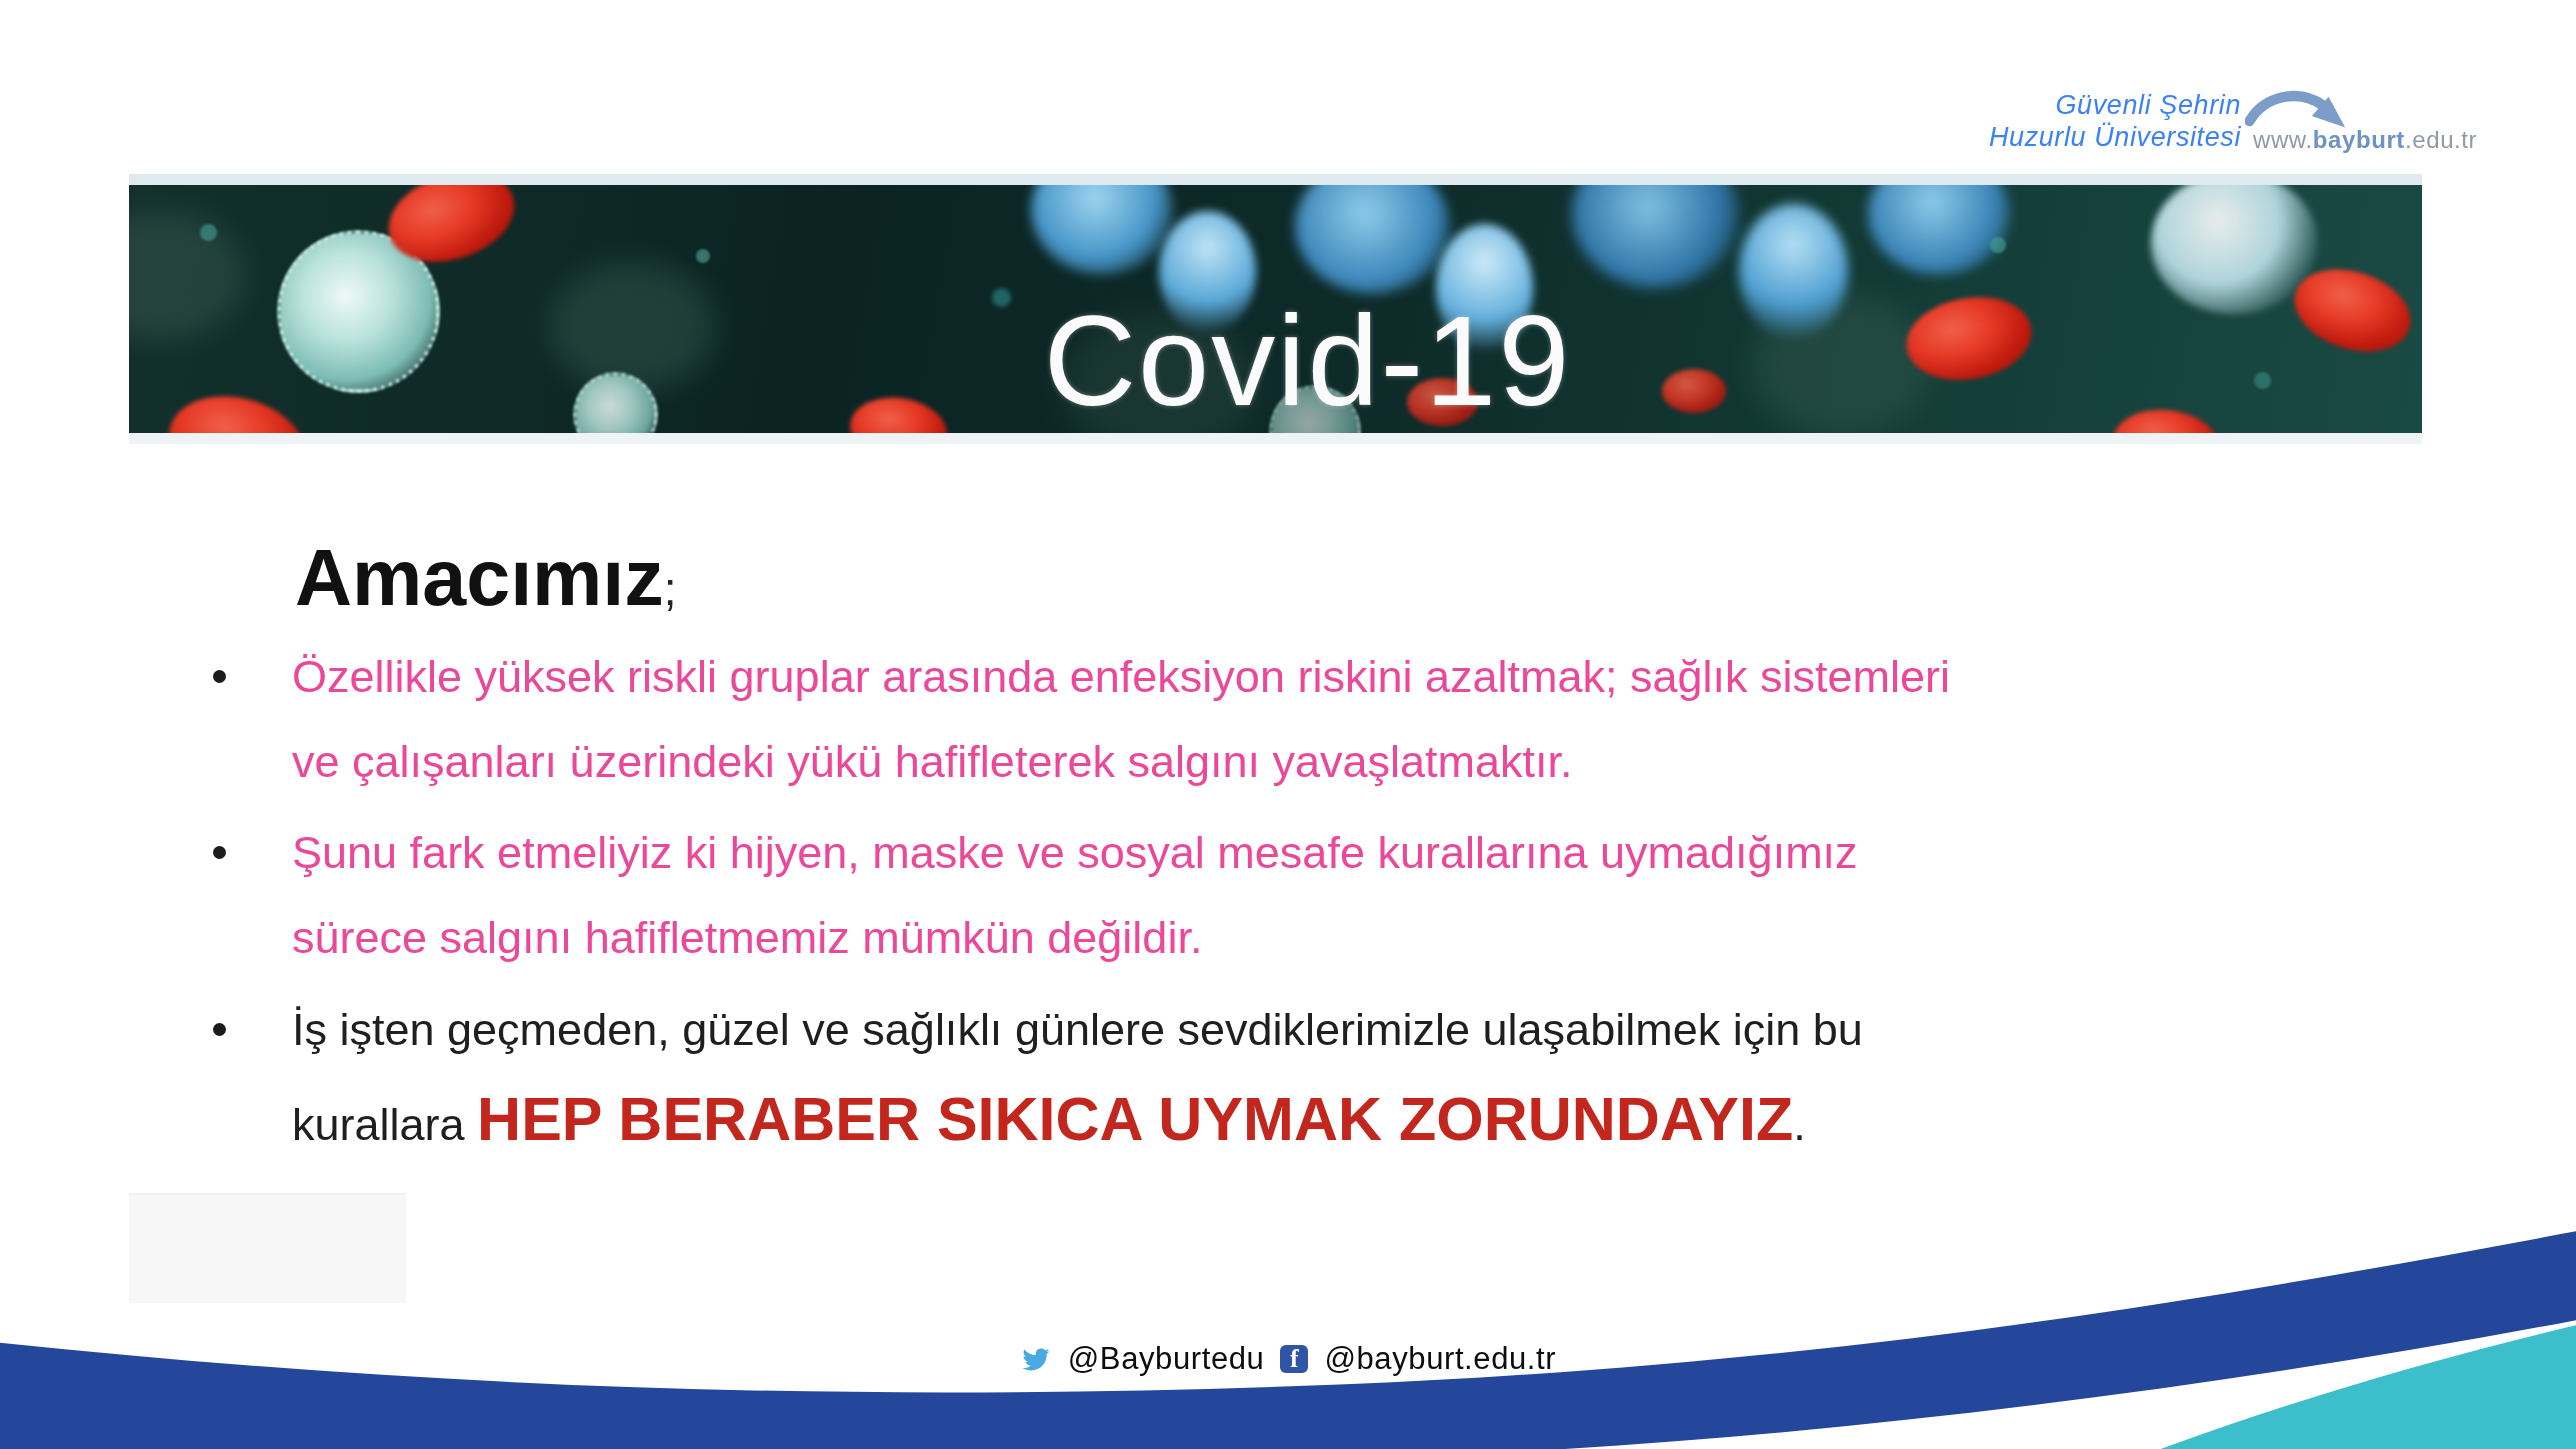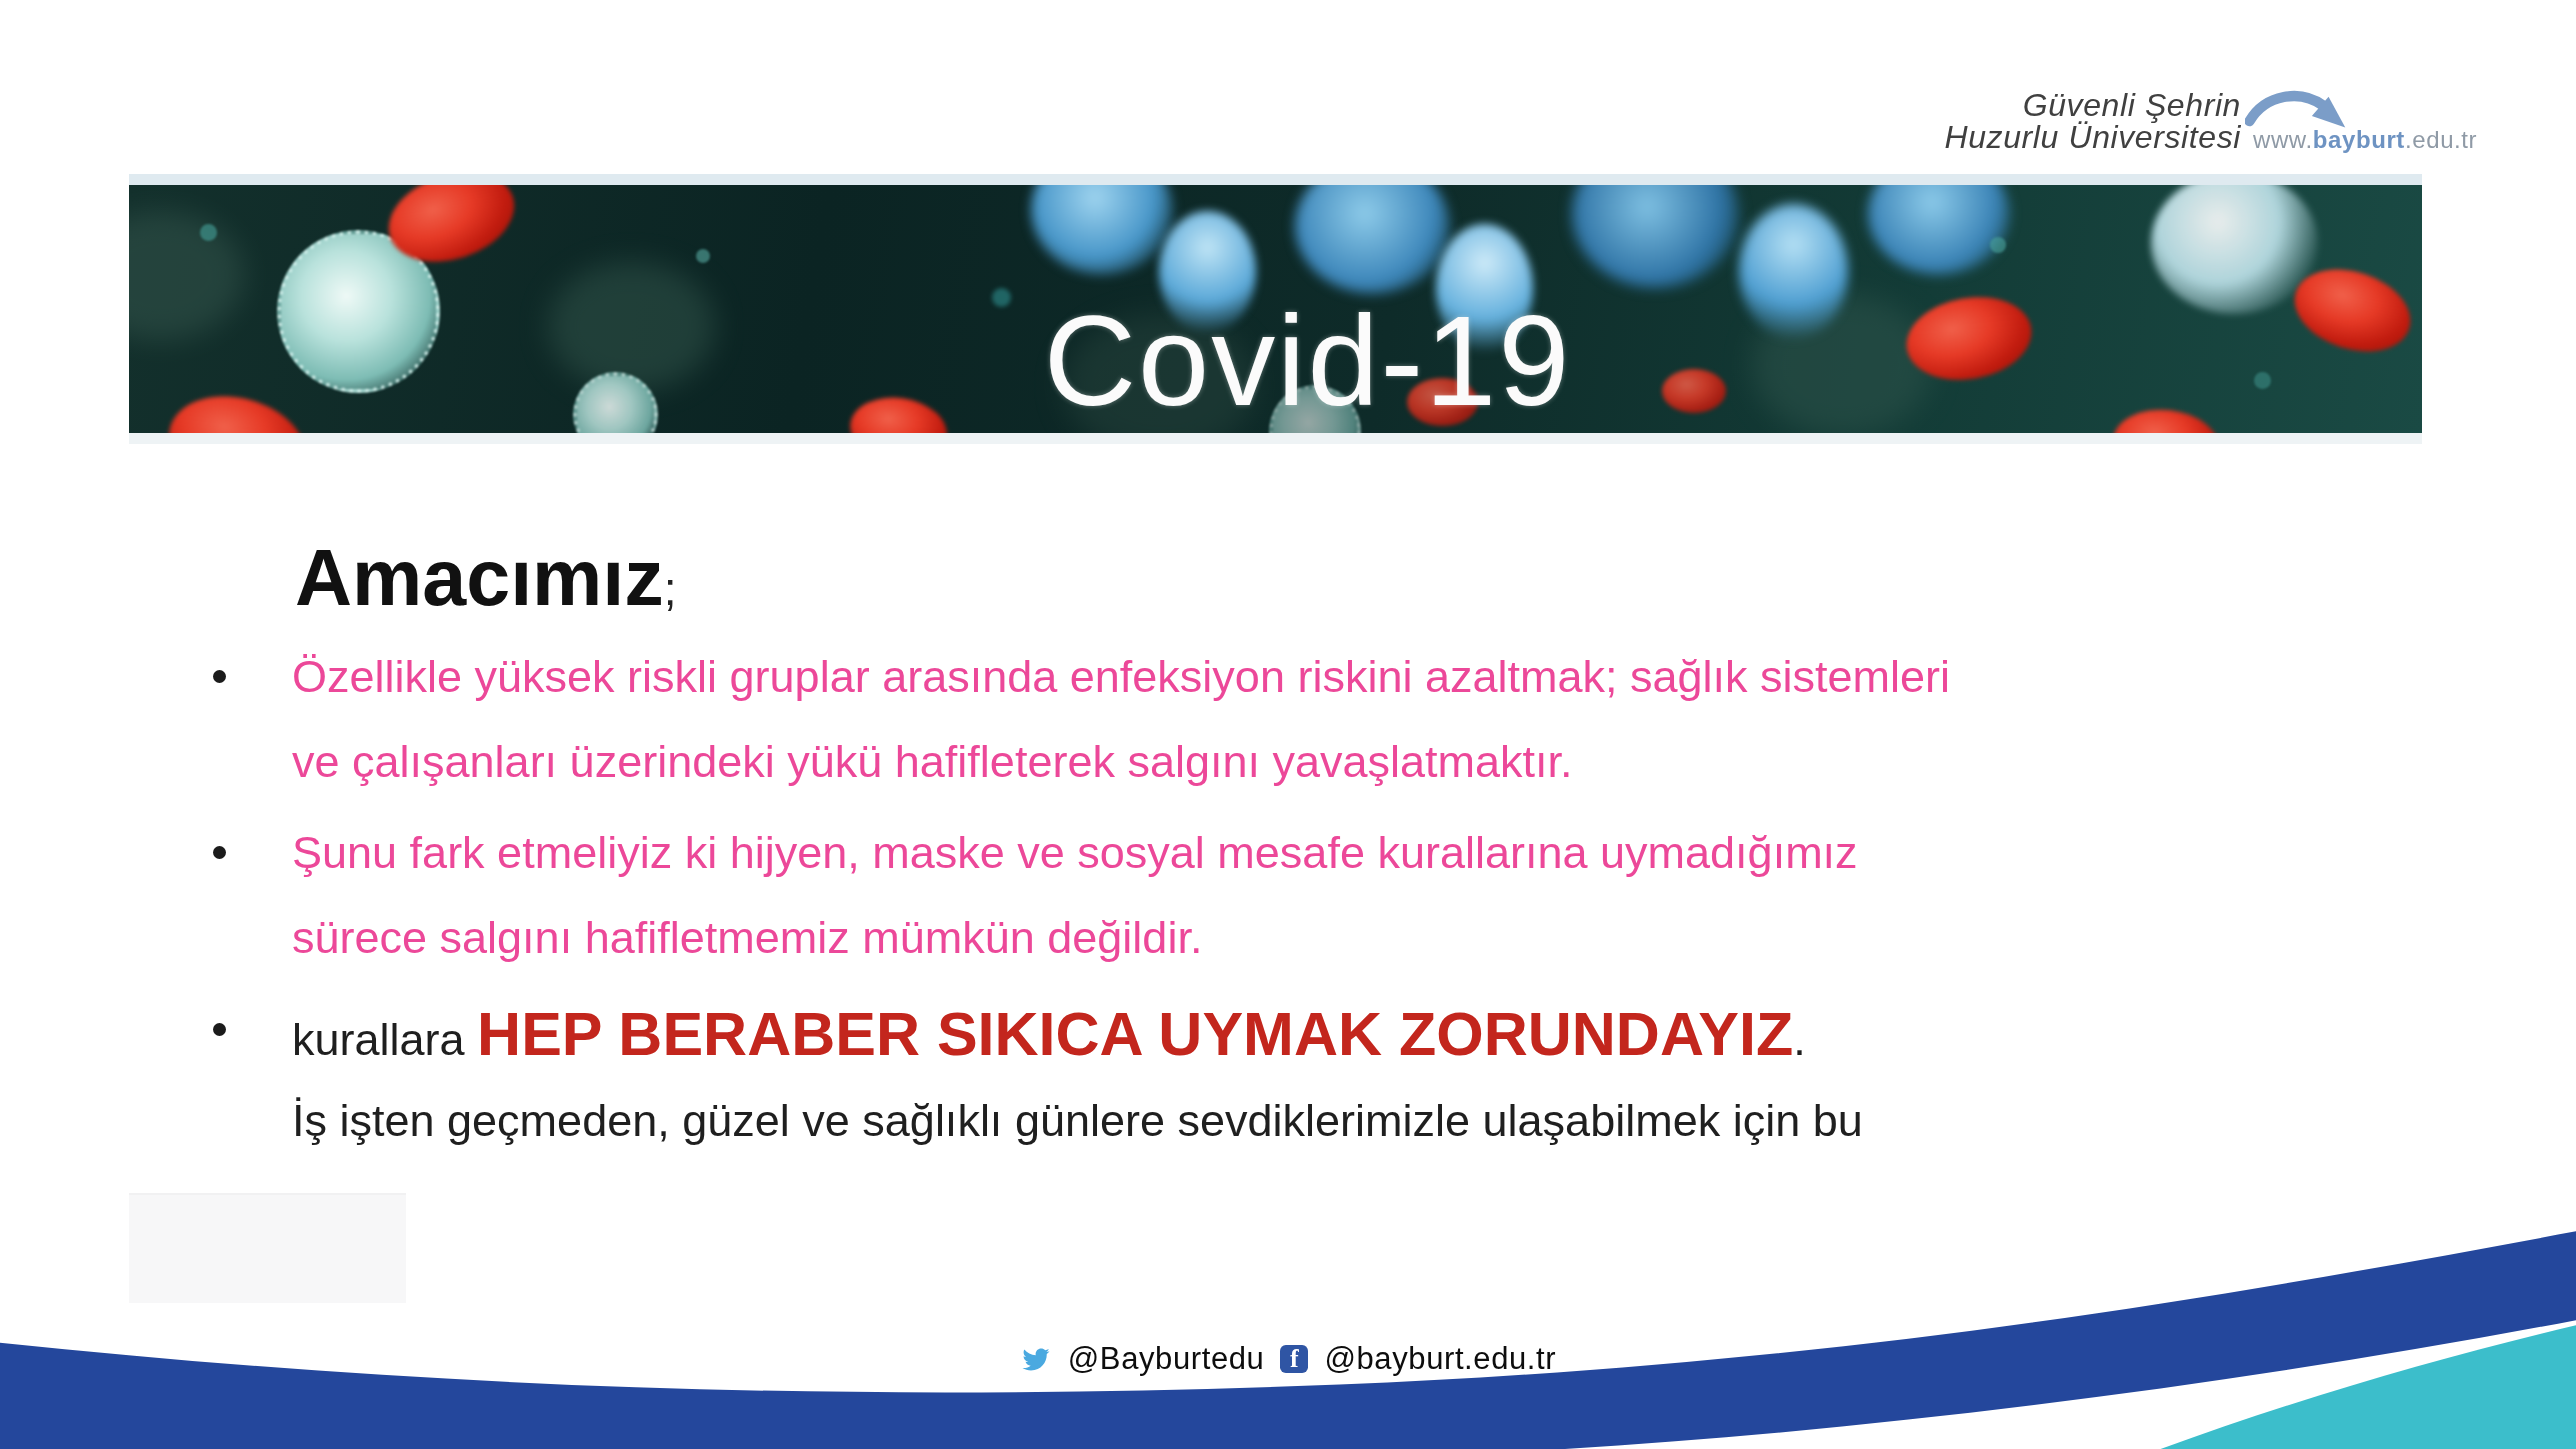--- a/index.html
+++ b/index.html
@@ -4,22 +4,22 @@
 <style>
   html,body{margin:0;padding:0;}
   .slide{
     position:relative;width:2576px;height:1449px;background:#ffffff;
     overflow:hidden;font-family:"Liberation Sans",sans-serif;
   }
 
   
   .logo-text{
     position:absolute;top:89px;left:1893px;width:348px;
-    text-align:right;font-style:italic;font-size:32px;line-height:32px;
-    color:#404040;letter-spacing:0.6px;
+    text-align:right;font-style:italic;font-size:27px;line-height:32px;
+    color:#3b82f6;letter-spacing:0.6px;
   }
   .arrow-svg{position:absolute;left:2245px;top:89px;}
   .site-url{
     position:absolute;left:2253px;top:126px;font-size:24px;color:#8F9AA6;
     letter-spacing:0.6px;white-space:nowrap;
   }
   .site-url .domain{font-weight:700;color:#6E93C2;}
 
   
   .banner{
@@ -150,22 +150,22 @@
 
   <div class="bullet" style="top:810px;">
     <span class="dot"></span>
     <div class="bullet-text">Şunu fark etmeliyiz ki hijyen, maske ve sosyal mesafe kurallarına uymadığımız
 sürece salgını hafifletmemiz mümkün değildir.</div>
   </div>
 
   <div class="bullet" style="top:987px;">
     <span class="dot"></span>
     <div>
+      <div class="b3-line">İş işten geçmeden, güzel ve sağlıklı günlere sevdiklerimizle ulaşabilmek için bu</div>
       <div class="b3-line b3-line2"><span>kurallara </span><span class="em-red">HEP BERABER SIKICA UYMAK ZORUNDAYIZ</span><span>.</span></div>
-      <div class="b3-line">İş işten geçmeden, güzel ve sağlıklı günlere sevdiklerimizle ulaşabilmek için bu</div>
     </div>
   </div>
 
   <div class="faded-box"></div>
 
   <div class="footer">
     <svg width="32" height="27" viewBox="0 0 24 24">
       <path fill="#4AA9E0" d="M23.954 4.569c-.885.389-1.83.654-2.825.775 1.014-.611 1.794-1.574 2.163-2.723-.951.555-2.005.959-3.127 1.184-.896-.959-2.173-1.559-3.591-1.559-2.717 0-4.92 2.203-4.92 4.917 0 .39.045.765.127 1.124C7.691 8.094 4.066 6.13 1.64 3.161c-.427.722-.666 1.561-.666 2.475 0 1.71.87 3.213 2.188 4.096-.807-.026-1.566-.248-2.228-.616v.061c0 2.385 1.693 4.374 3.946 4.827-.413.111-.849.171-1.296.171-.314 0-.615-.03-.916-.086.631 1.953 2.445 3.377 4.604 3.417-1.68 1.319-3.809 2.105-6.102 2.105-.39 0-.779-.023-1.17-.067 2.189 1.394 4.768 2.209 7.557 2.209 9.054 0 13.999-7.496 13.999-13.986 0-.209 0-.42-.015-.63.961-.689 1.8-1.56 2.46-2.548l-.047-.02z"></path>
     </svg>
     <span class="handle">@Bayburtedu</span>

